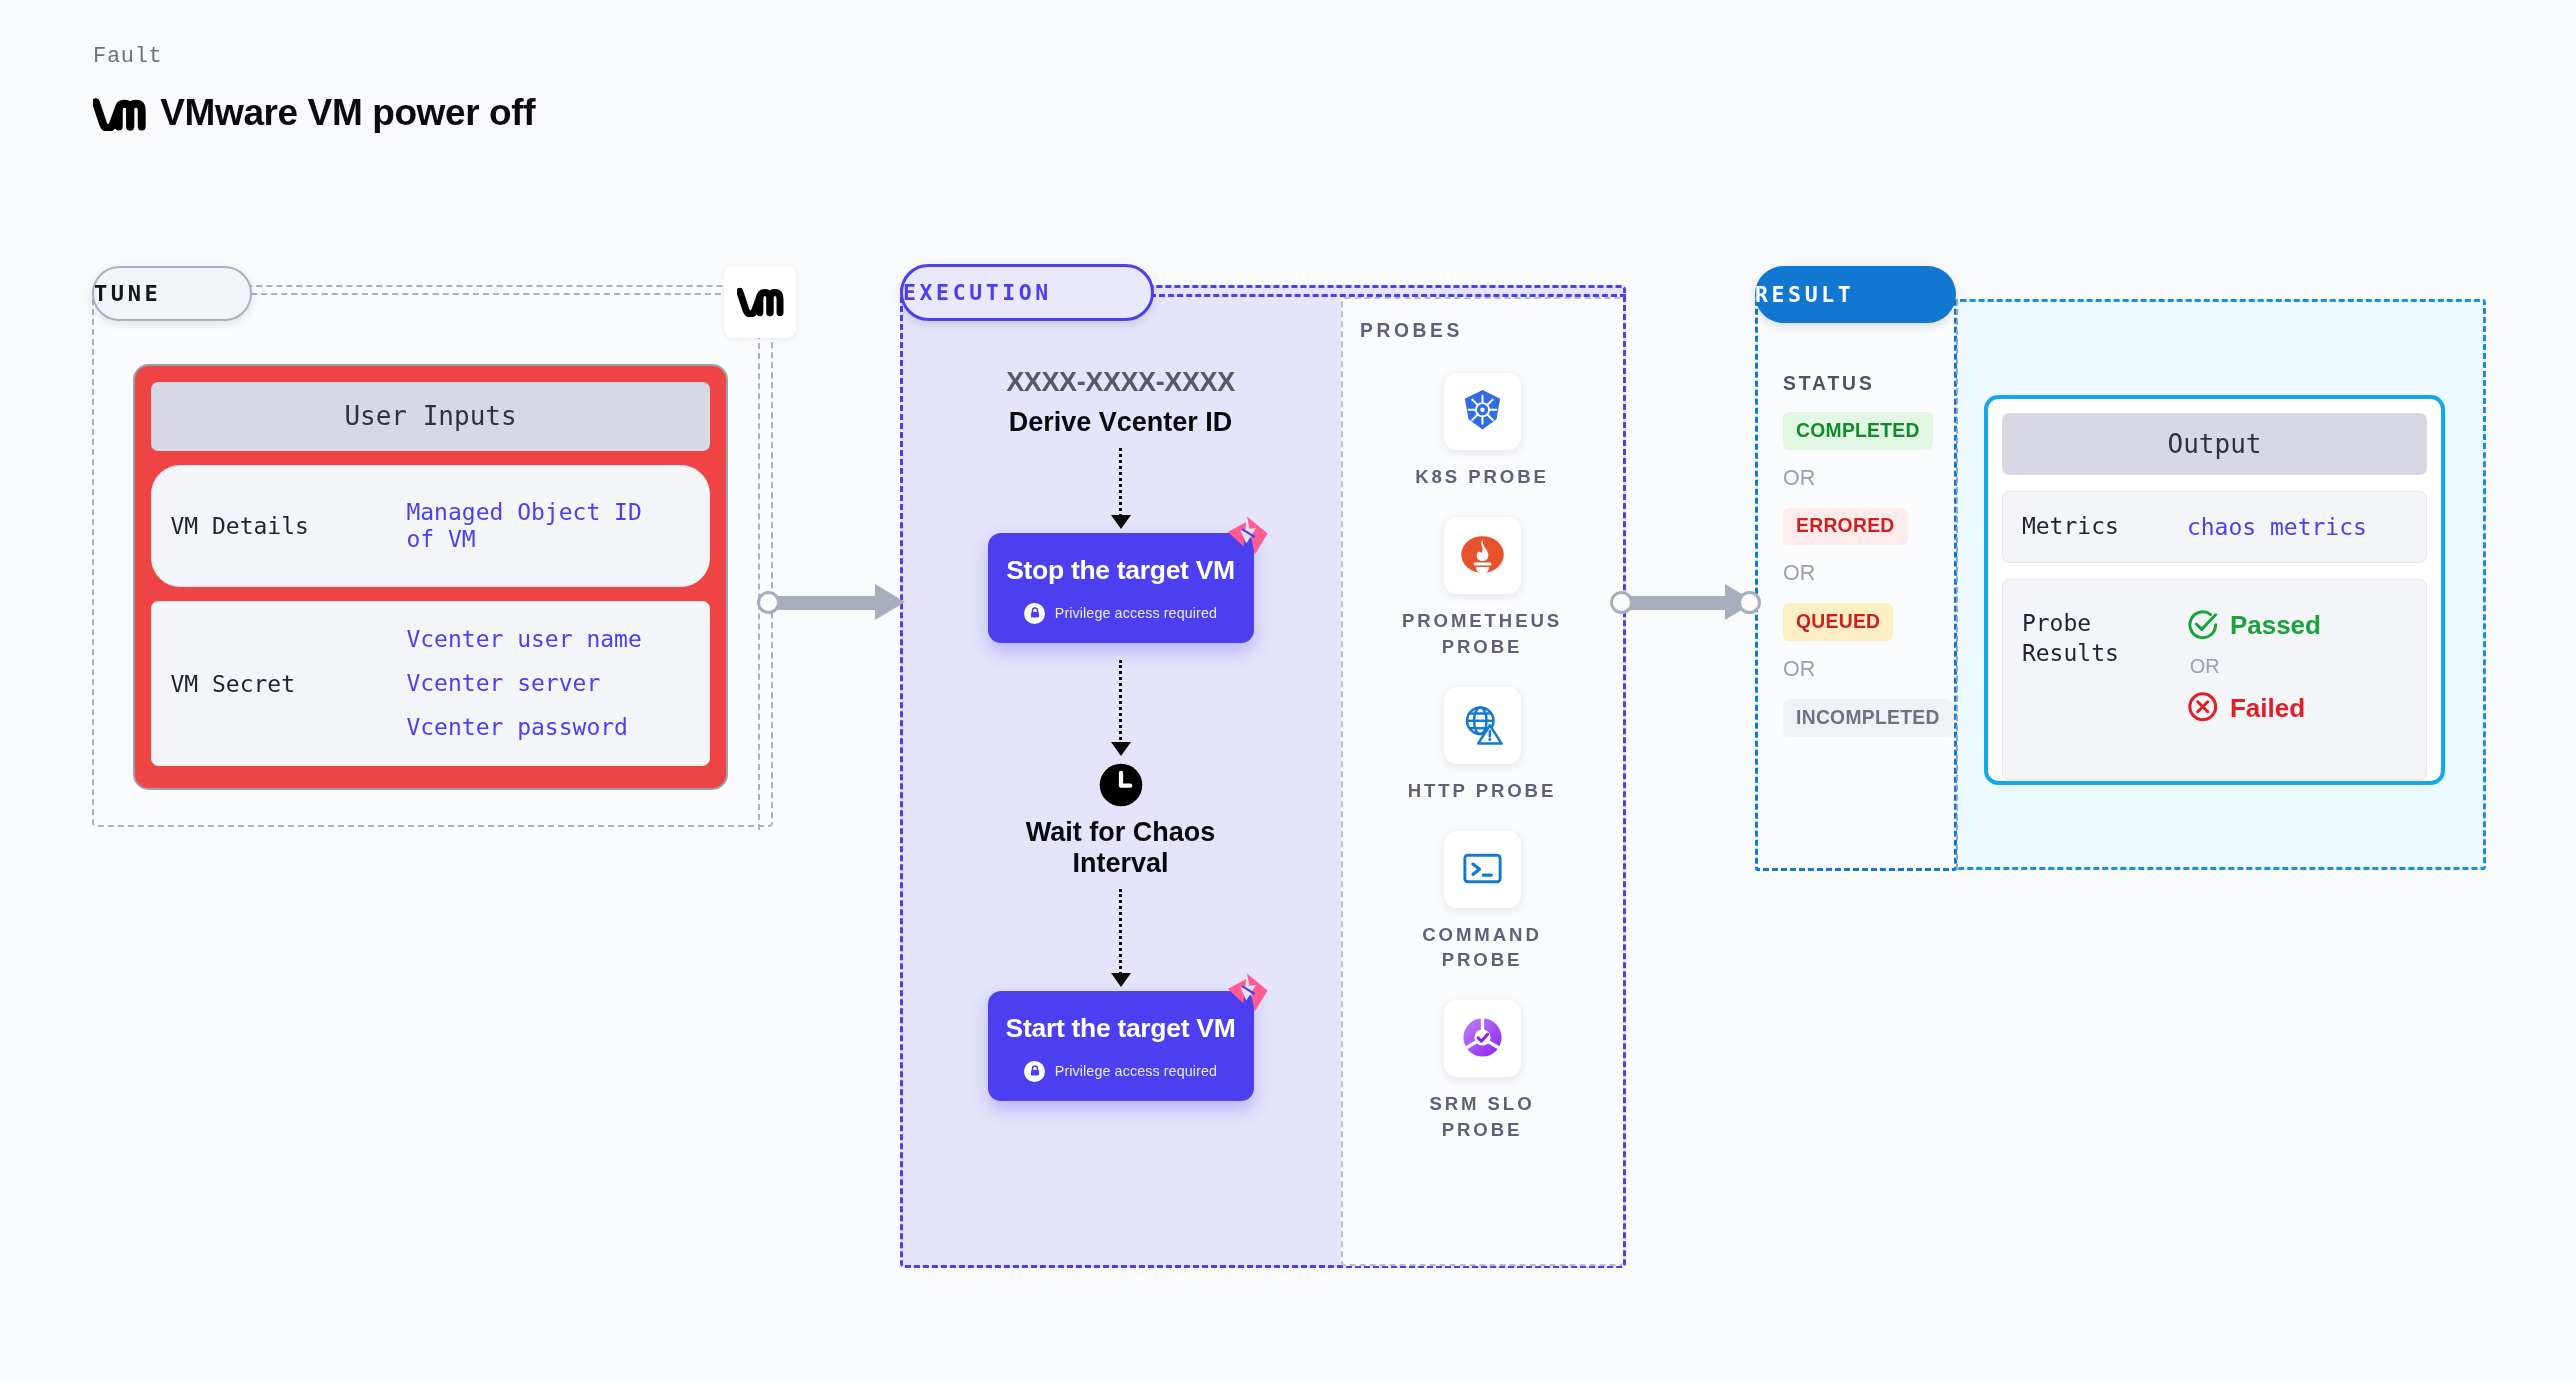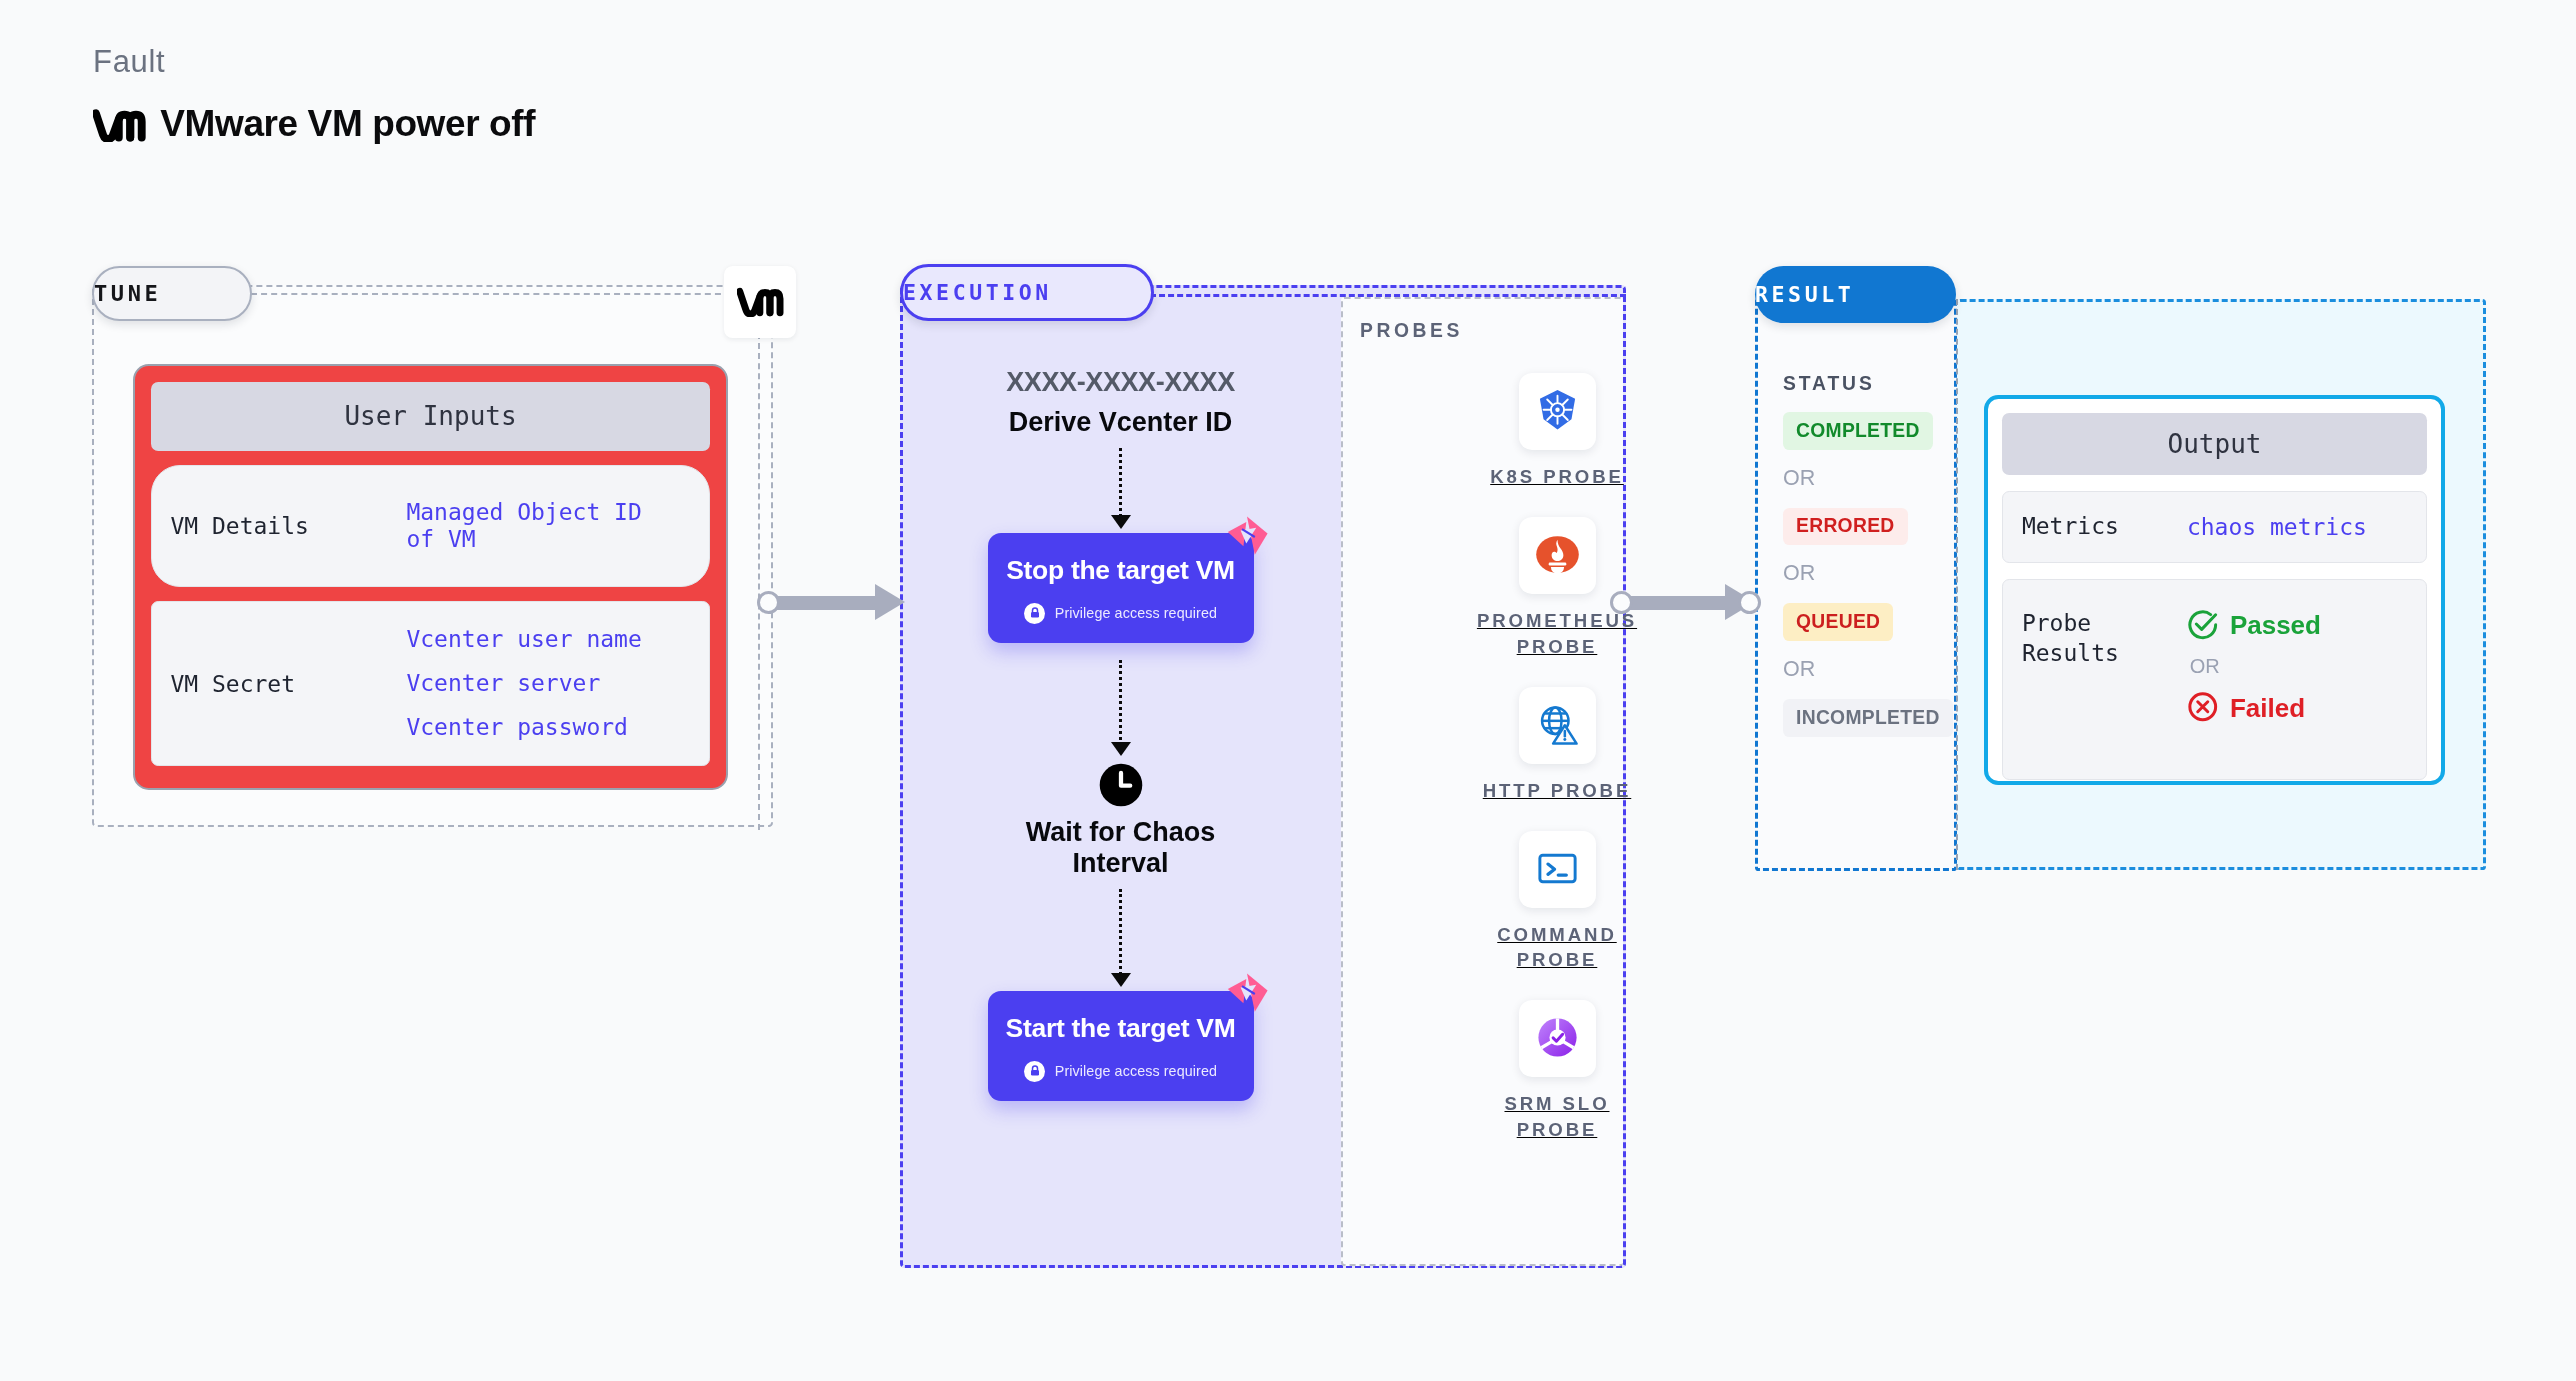--- a/index.html
+++ b/index.html
@@ -6,22 +6,22 @@
   html, body { background: #f9fafb; }
   body {
     width: 2576px; height: 1381px;
     font-family: "Liberation Sans", sans-serif;
     position: relative; overflow: hidden;
   }
 
   
   #header { position: absolute; left: 93px; top: 44px; }
   #fault-label {
-    font-family: Liberation Sans, sans-serif;
-    font-size: 31px; color: #6b7280; letter-spacing: 0.7px;
+    font-family: Liberation Mono, monospace;
+    font-size: 22px; color: #6b7280; letter-spacing: 0.7px;
   }
   #title-row { display: flex; align-items: center; gap: 14.3px; margin-top: 23px; }
   #vm-logo-title { width: 53px; height: 36px; display:block; }
   #title-text { font-size: 37px; font-weight: 700; color: #0b0b0d; letter-spacing: -0.4px; }
 
   
   .panel { position: absolute; }
   .pill {
     position: absolute; z-index: 6;
     display: flex; align-items: center; 
@@ -131,21 +131,21 @@
   }
   .lock-badge {
     width: 21.5px; height: 21.5px; border-radius: 50%; background:#fff;
     display:flex; align-items:center; justify-content:center;
   }
   .lock-badge svg { width: 12px; height: 12px; }
   .chaos-mark { position:absolute; right: -15.8px; top: -18.6px; width: 44px; height: 42px; }
   .clock-icon { width: 44px; height: 44px; margin: 0 auto; display:block; }
 
   
-  #probe-list { position:absolute; left: 1416px; top: 373px; width: 282px; z-index: 4; text-decoration: underline; }
+  #probe-list { position:absolute; left: 1341px; top: 373px; width: 282px; z-index: 4; }
   .probe-item { display:flex; flex-direction:column; align-items:center; margin-bottom: 27px; }
   .probe-tile {
     width: 77px; height: 77px; background:#fff; border-radius: 13px;
     display:flex; align-items:center; justify-content:center;
     box-shadow: 0 2.9px 9.3px rgba(15,23,42,.09);
   }
   .probe-tile svg { width: 47px; height: 47px; }
   .probe-label {
     margin-top: 14.3px; font-size: 18.6px; font-weight: 700; letter-spacing: 2.9px;
     color:#5c6377; text-align:center; line-height: 1.38;

